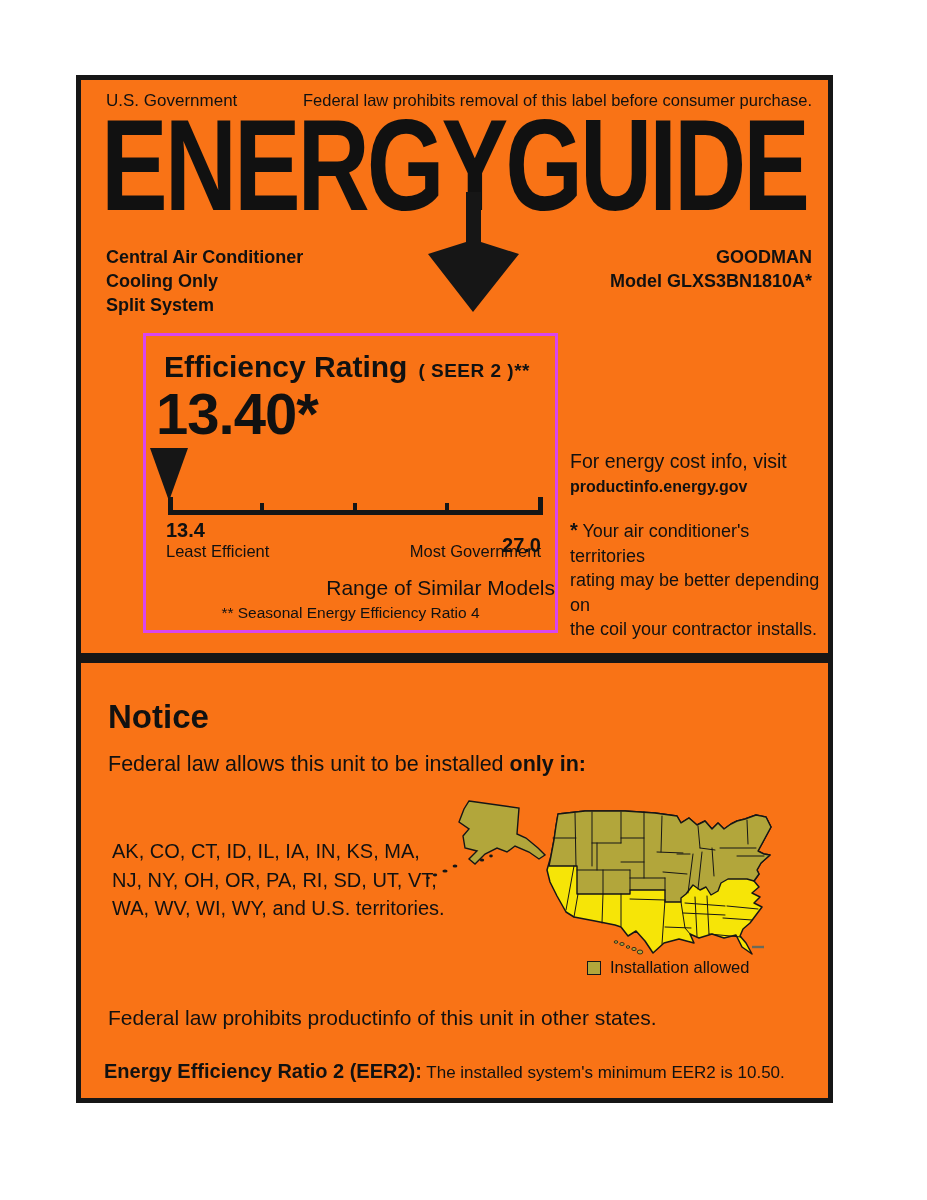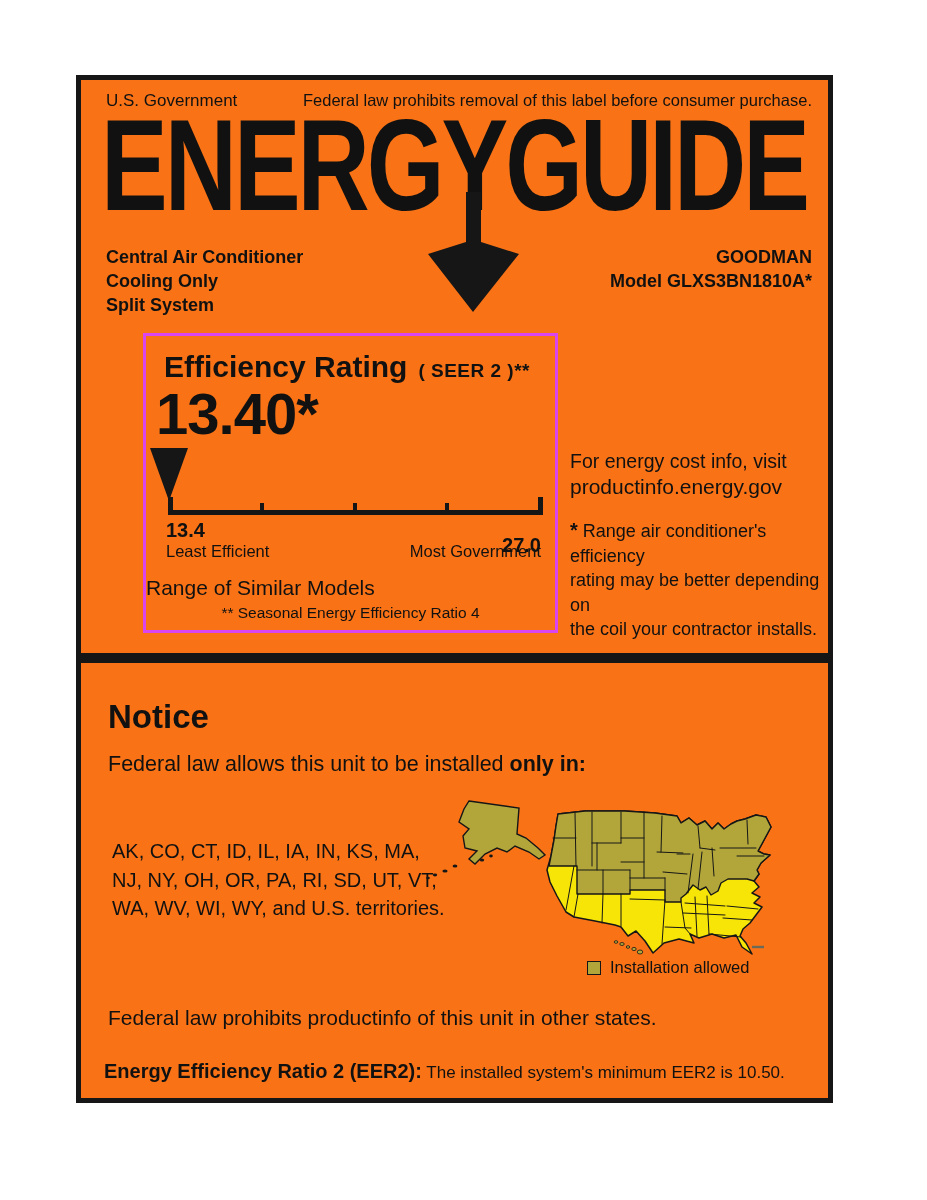--- a/index.html
+++ b/index.html
@@ -35,26 +35,26 @@
   .eff-value { position:absolute; left:10px; top:44px; font-size:58px; font-weight:bold; letter-spacing:-1px; }
   .marker { position:absolute; left:4px; top:112px; width:0; height:0;
             border-left:19px solid transparent; border-right:19px solid transparent; border-top:53px solid #161616; }
   .scale-line { position:absolute; left:22px; top:174px; width:375px; height:5px; background:#161616; }
   .tick-end { position:absolute; top:161px; width:5px; height:18px; background:#161616; }
   .tick-mid { position:absolute; top:167px; width:4px; height:12px; background:#161616; }
   .min-num { position:absolute; left:20px; top:183px; font-size:20px; font-weight:bold; }
   .min-cap { position:absolute; left:20px; top:206px; font-size:16.5px; }
   .max-num { position:absolute; right:14px; top:198px; font-size:20px; font-weight:bold; text-align:left; }
   .max-cap { position:absolute; right:14px; top:206px; font-size:16.5px; text-align:right; }
-  .range-cap { position:absolute; left:0; top:240px; width:100%; text-align:left; font-size:21px; }
+  .range-cap { position:absolute; left:0; top:240px; width:100%; text-align:right; font-size:21px; }
   .range-foot { position:absolute; left:0; top:268px; width:100%; text-align:center; font-size:15.5px; }
 
   
   .cost { position:absolute; left:489px; top:368px; font-size:19.5px; line-height:26px; }
-  .cost .url { font-size:21px; font-weight:normal; }
+  .cost .url { font-size:16px; font-weight:bold; }
   .coil { position:absolute; left:489px; top:438px; font-size:18px; line-height:24.5px; width:250px; }
   .coil .ast { font-weight:bold; font-size:20px; }
 
   
   .divider { position:absolute; left:0; top:573px; width:100%; height:10px; background:#161616; }
 
   
   .notice-head { position:absolute; left:27px; top:618px; font-size:33px; font-weight:bold; }
   .allows { position:absolute; left:27px; top:672px; font-size:21.5px; }
   .allows b { font-weight:bold; }
@@ -116,21 +116,21 @@
 
       <div class="range-cap">Range of Similar Models</div>
       <div class="range-foot">** Seasonal Energy Efficiency Ratio 4</div>
     </div>
 
     <div class="cost">
       <div>For energy cost info, visit</div>
       <div class="url">productinfo.energy.gov</div>
     </div>
     <div class="coil">
-      <div><span class="ast">*</span><span> Range air conditioner's efficiency</span></div>
+      <div><span class="ast">*</span><span> Your air conditioner's territories</span></div>
       <div>rating may be better depending on</div>
       <div>the coil your contractor installs.</div>
     </div>
 
     <div class="divider"></div>
 
     <div class="notice-head">Notice</div>
     <div class="allows">
       <span>Federal law allows this unit to be installed </span><b>only in:</b>
     </div>

